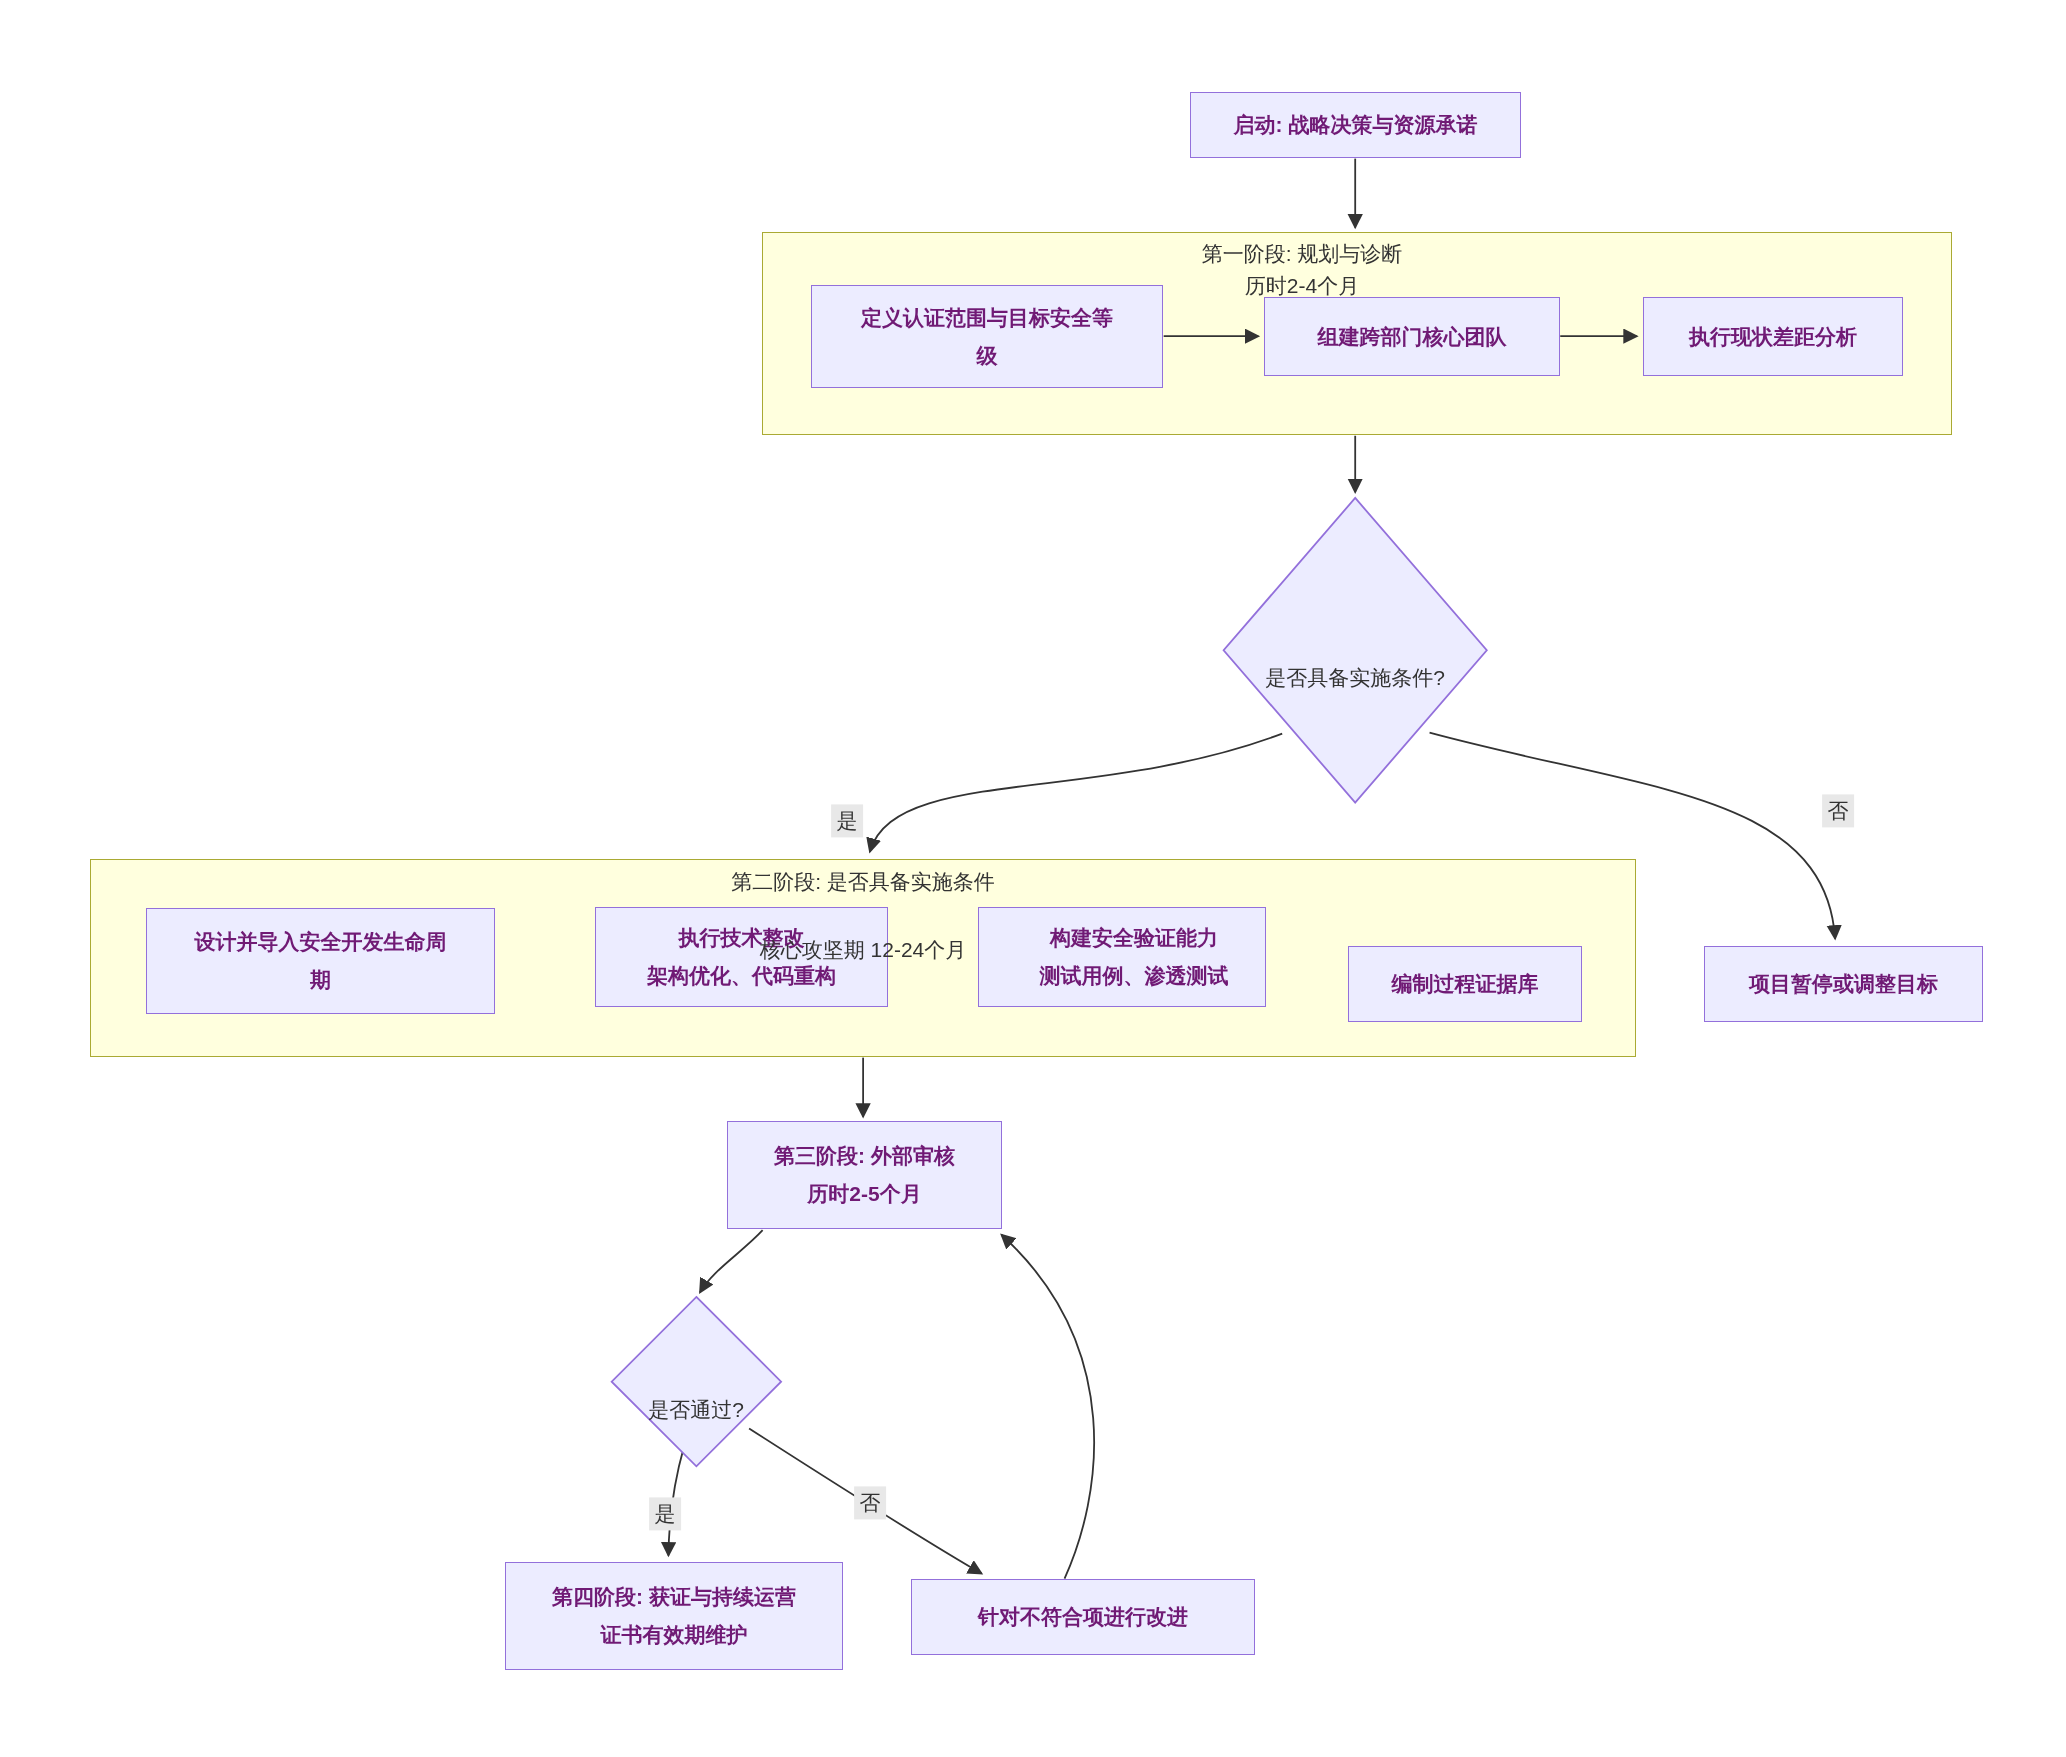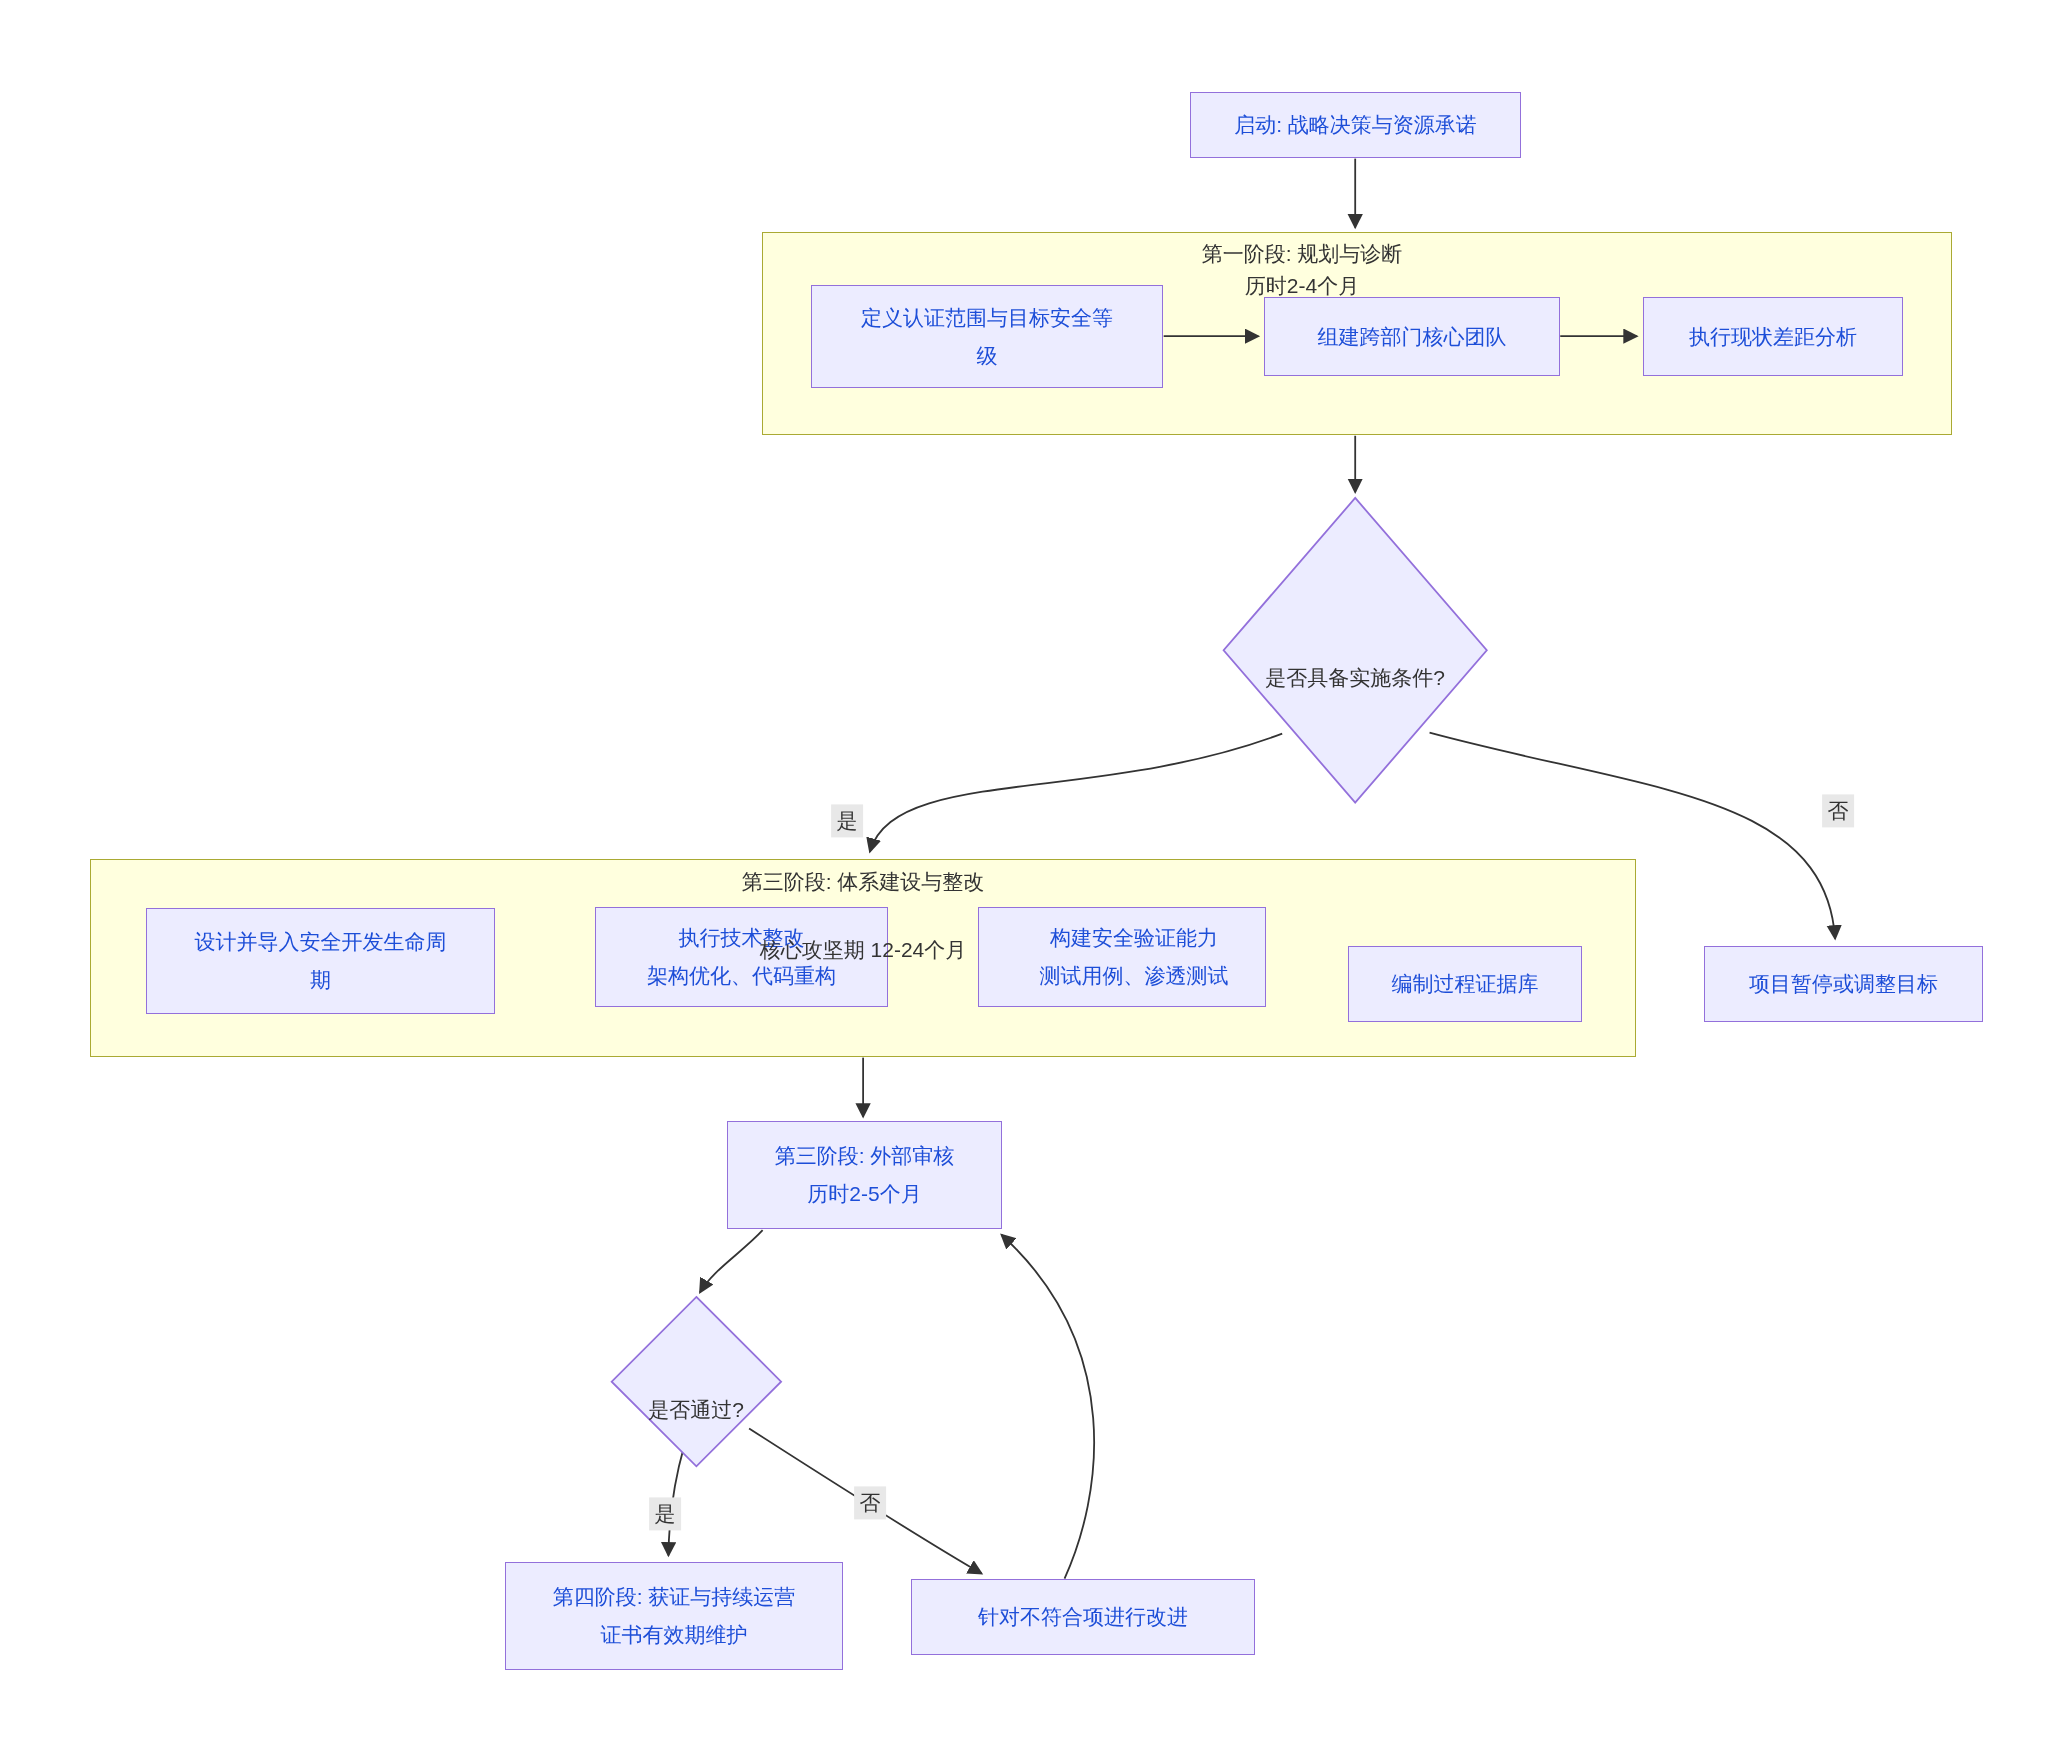--- a/index.html
+++ b/index.html
@@ -4,21 +4,21 @@
 <style>
   html,body{margin:0;padding:0;background:#ffffff;}
   #canvas{position:relative;width:2066px;height:1757px;background:#ffffff;overflow:hidden;
           font-family:"Liberation Sans","DejaVu Sans",sans-serif;color:#333333;}
   #edge-layer{position:absolute;left:0;top:0;z-index:1;}
   .subgraph{position:absolute;background:#FFFFDE;border:1.4px solid #AAAA33;z-index:0;box-sizing:border-box;}
   .sg-title{position:absolute;transform:translate(-50%,0);font-size:21px;line-height:32px;
             white-space:nowrap;z-index:4;color:#333;text-align:center;}
   .node{position:absolute;background:#ECECFF;border:1.8px solid #9370DB;box-sizing:border-box;
         display:flex;flex-direction:column;align-items:center;justify-content:center;
-        text-align:center;font-size:21px;line-height:38px;color:#1d4ed8;z-index:2;}
+        text-align:center;font-size:21px;line-height:38px;color:#701a75;z-index:2;font-weight:bold;}
   .node span{display:block;white-space:nowrap;}
   .dtext{position:absolute;transform:translate(-50%,-50%);font-size:21px;white-space:nowrap;
          z-index:3;color:#333;margin-top:28px;}
   .elabel{position:absolute;transform:translate(-50%,-50%);background:#E8E8E8;
           font-size:21px;line-height:26px;padding:3.6px 5.4px;z-index:5;color:#333;white-space:nowrap;}
 </style>
 </head>
 <body>
 
 <div id="canvas">
@@ -49,21 +49,21 @@
       <polygon points="3007,1105 3299,1443 3007,1781 2715,1443"></polygon>
       <polygon points="1545,2878 1733,3066 1545,3254 1357,3066"></polygon>
     </g>
   </svg>
 
   <div class="sg-title" style="left:1302px;top:238px;">
     <div>第一阶段: 规划与诊断</div>
     <div>历时2-4个月</div>
   </div>
   <div class="sg-title" style="left:863px;top:866px;">
-    <div>第三阶段: 体系建设与整改</div>
+    <div>第二阶段: 是否具备实施条件</div>
   </div>
   <div class="sg-title" style="left:863px;top:934px;">
     <div>核心攻坚期 12-24个月</div>
   </div>
 
   <div class="node" style="left:1190px;top:92px;width:331px;height:66px;">
     <span>启动: 战略决策与资源承诺</span>
   </div>
 
   <div class="node" style="left:811px;top:285px;width:352px;height:103px;">

